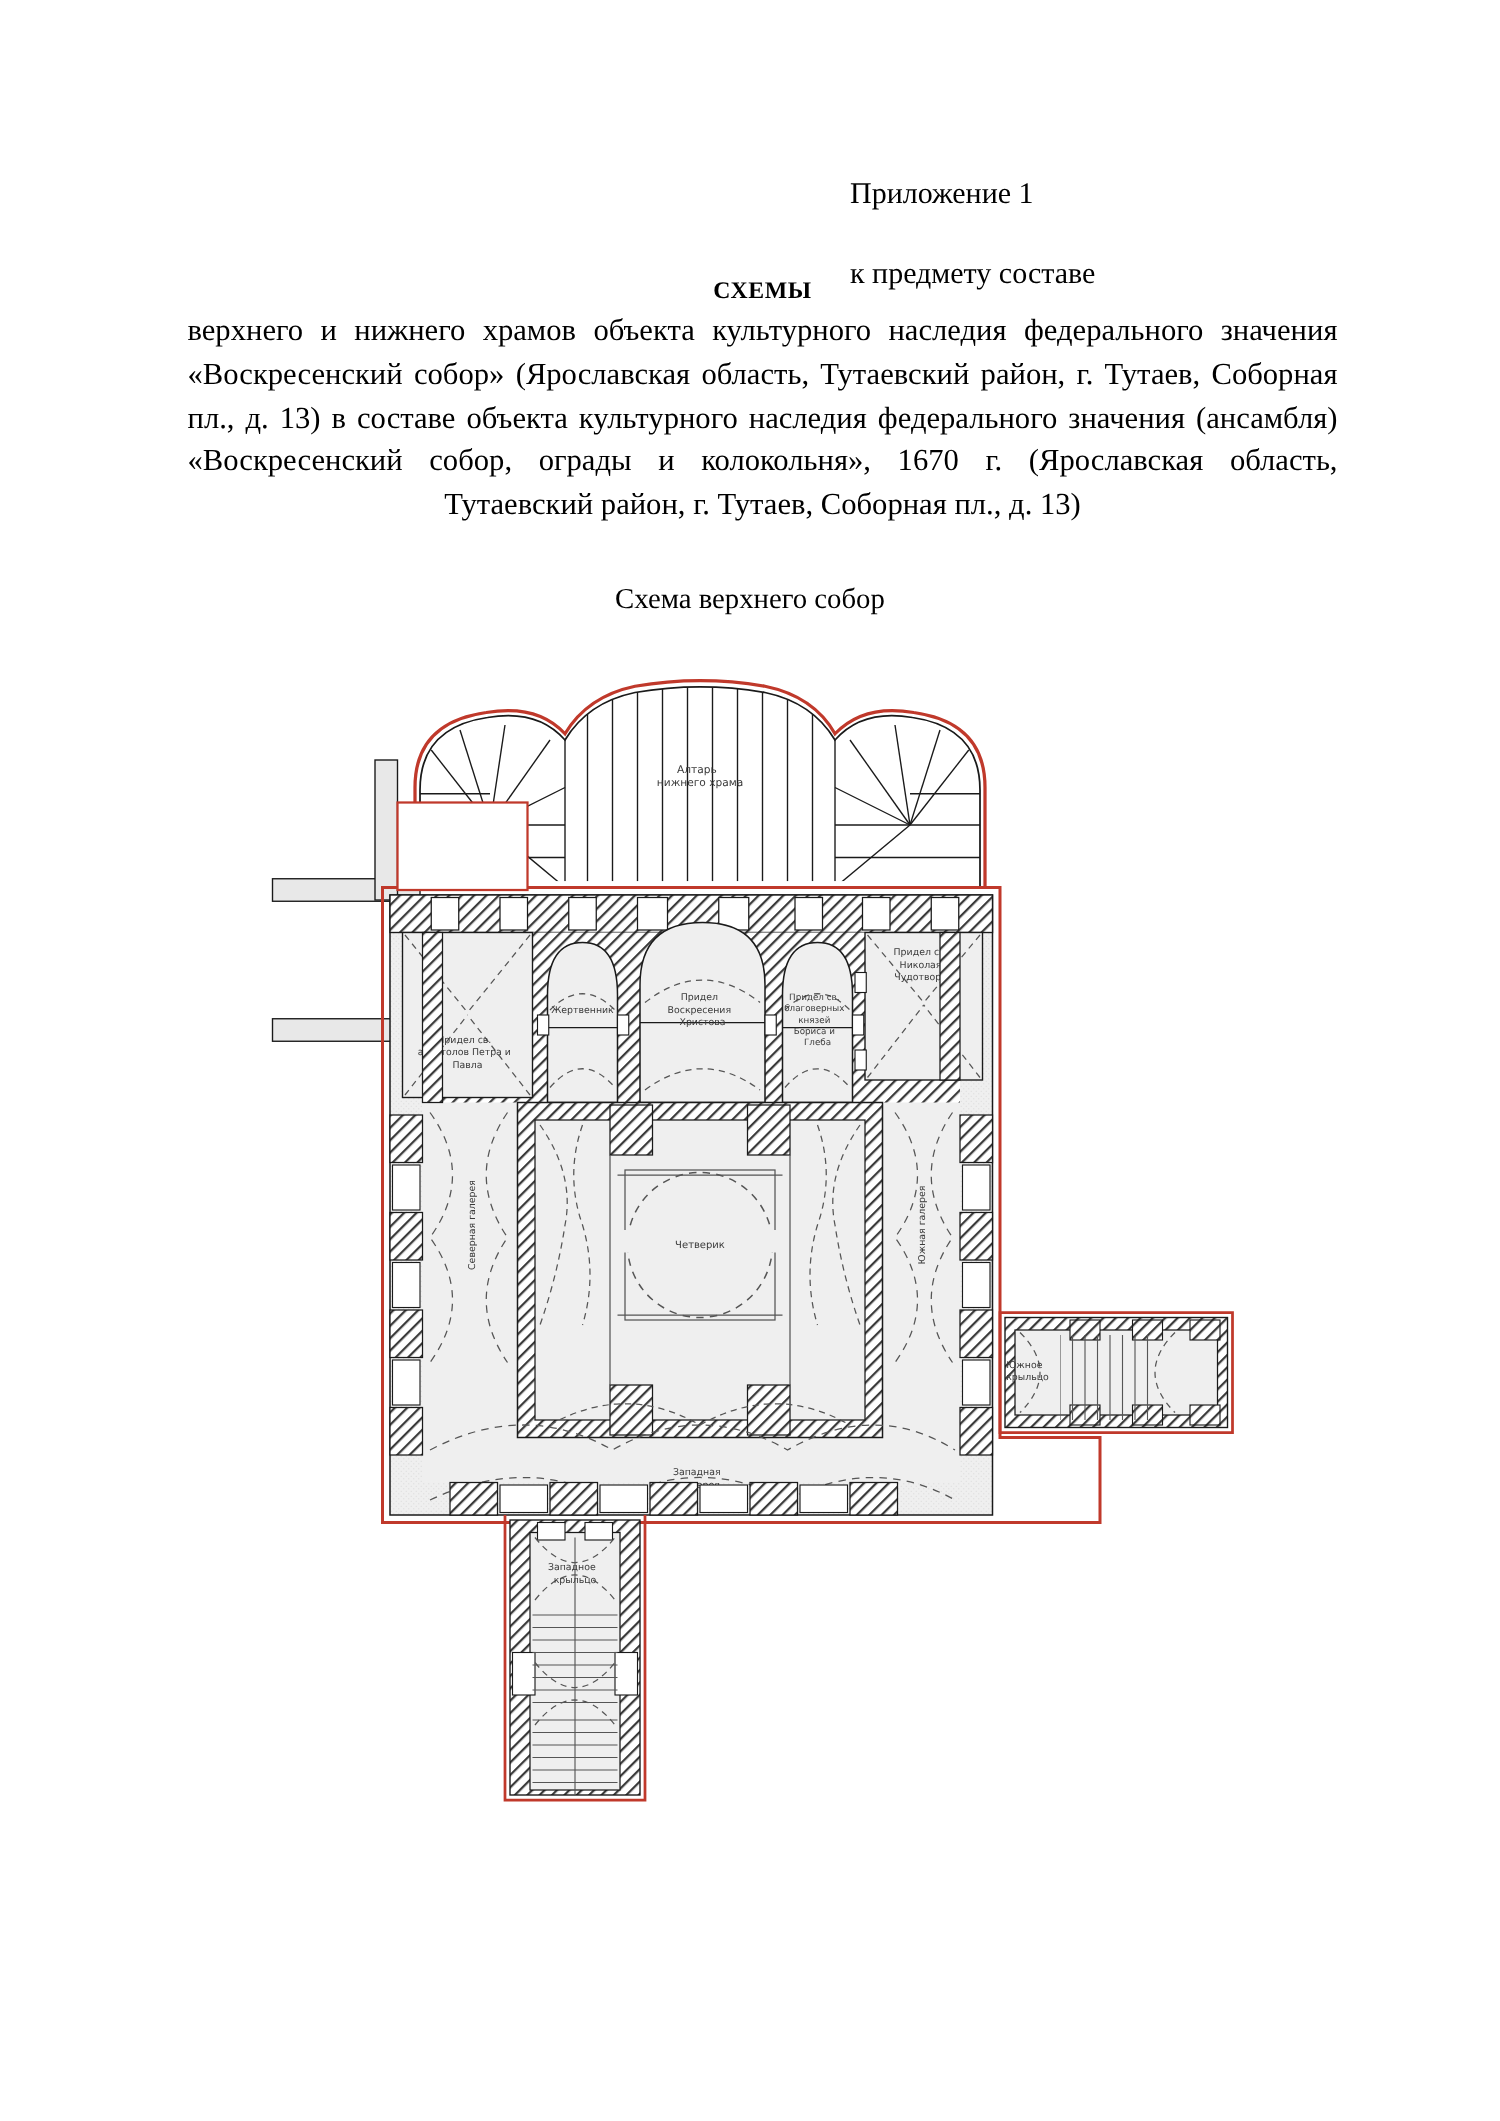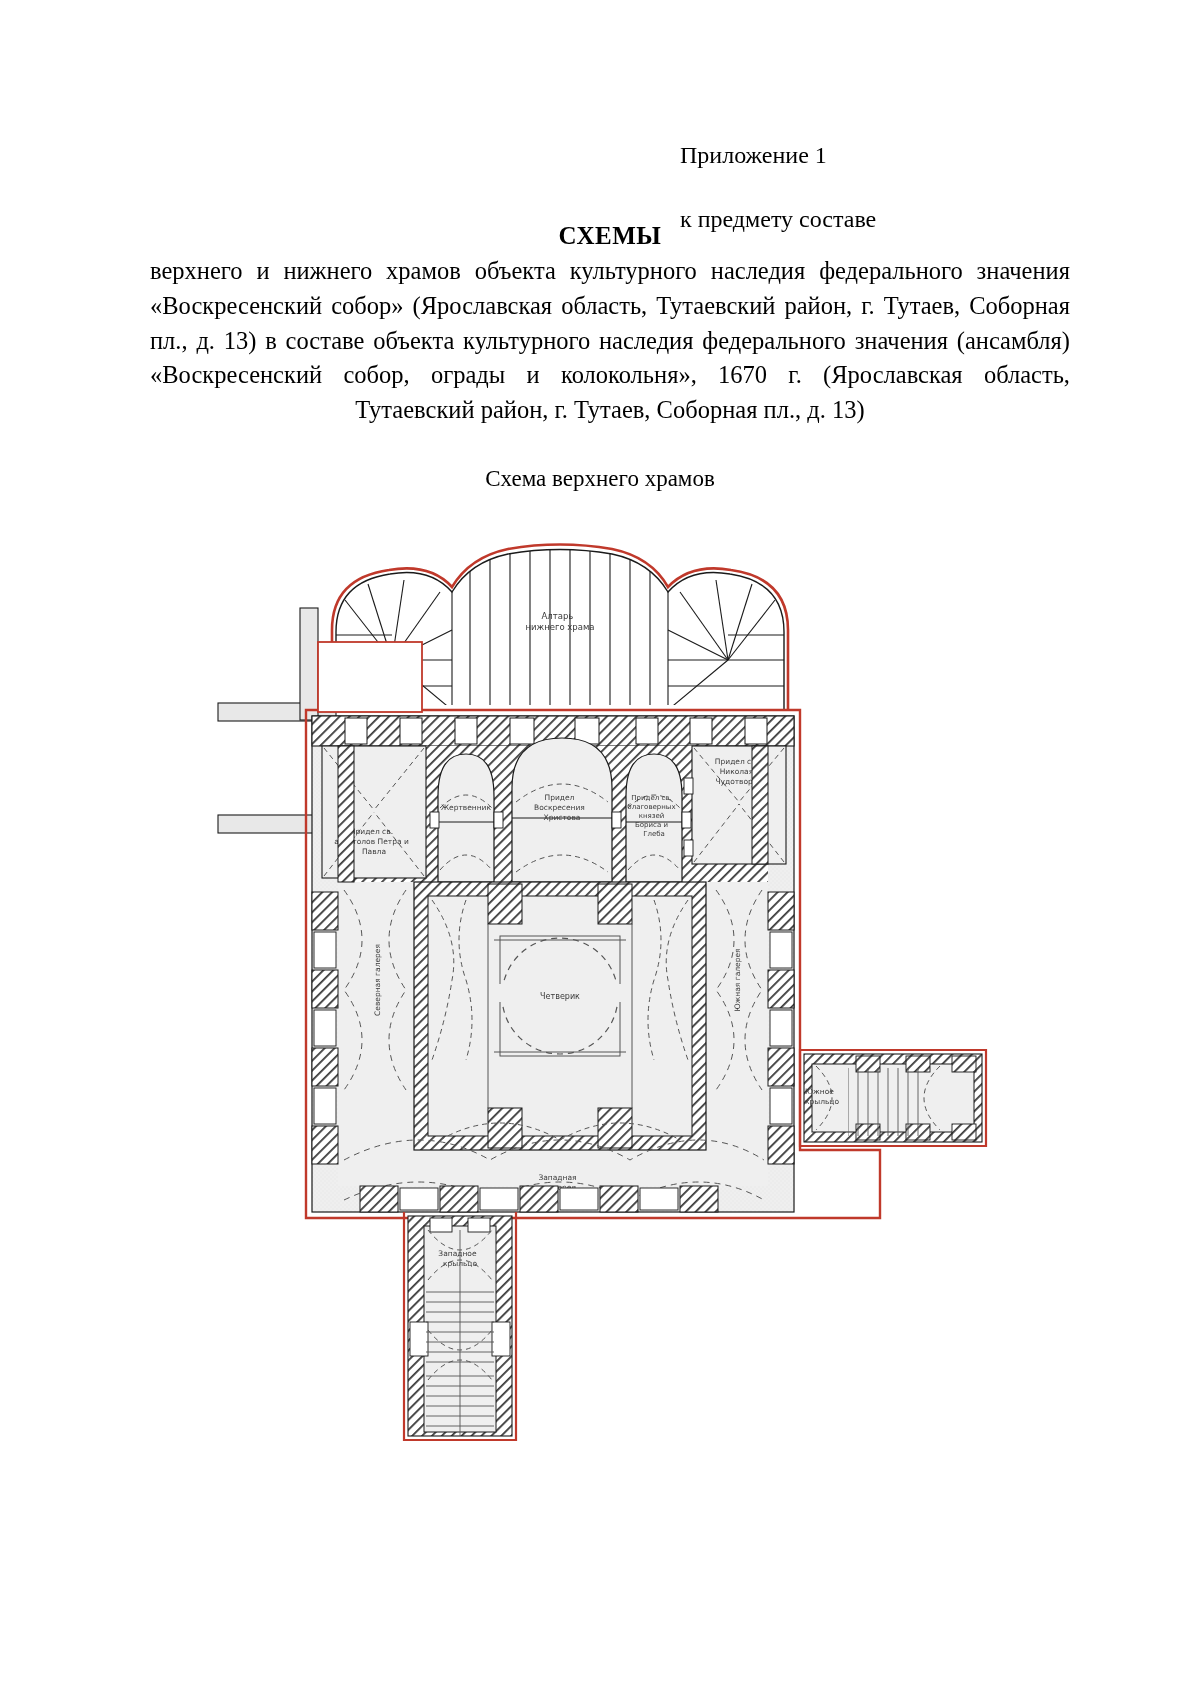--- a/index.html
+++ b/index.html
@@ -36,21 +36,21 @@
 
   
   .title-wrap {
     position: absolute;
     left: 150px;
     top: 222px;
     width: 920px;
     text-align: center;
   }
   .doc-title {
-    font-size: 25px;
+    font-size: 19px;
     font-weight: bold;
     letter-spacing: .5px;
     margin: 0 0 4px 0;
   }
   .doc-subtitle {
     font-size: 24.5px;
     font-weight: normal;
     line-height: 1.42;
     margin: 0;
     text-align: justify;
@@ -91,21 +91,21 @@
   <div class="appendix-block">
     <span class="appendix-line">Приложение 1</span>
     <span class="appendix-line">к предмету составе</span>
   </div>
 
   <div class="title-wrap">
     <div class="doc-title">СХЕМЫ</div>
     <div class="doc-subtitle">верхнего и нижнего храмов объекта культурного наследия федерального значения «Воскресенский собор» (Ярославская область, Тутаевский район, г. Тутаев, Соборная пл., д. 13) в составе объекта культурного наследия федерального значения (ансамбля) «Воскресенский собор, ограды и колокольня», 1670 г. (Ярославская область, Тутаевский район, г. Тутаев, Соборная пл., д. 13)</div>
   </div>
 
-  <div class="scheme-caption">Схема верхнего храмов</div>
+  <div class="scheme-caption">Схема верхнего собор</div>
 
   <div class="plan-holder">
     <svg class="plan-svg" width="1200" height="950" viewBox="0 0 1200 950" xmlns="http://www.w3.org/2000/svg">
       <defs>
         <pattern id="hatch" width="7" height="7" patternTransform="rotate(45)" patternUnits="userSpaceOnUse">
           <rect width="7" height="7" fill="#ffffff"></rect>
           <line x1="0" y1="0" x2="0" y2="7" stroke="#3a3a3a" stroke-width="3.6"></line>
         </pattern>
         <pattern id="stipple" width="4" height="4" patternUnits="userSpaceOnUse">
           <rect width="4" height="4" fill="#efefef"></rect>

